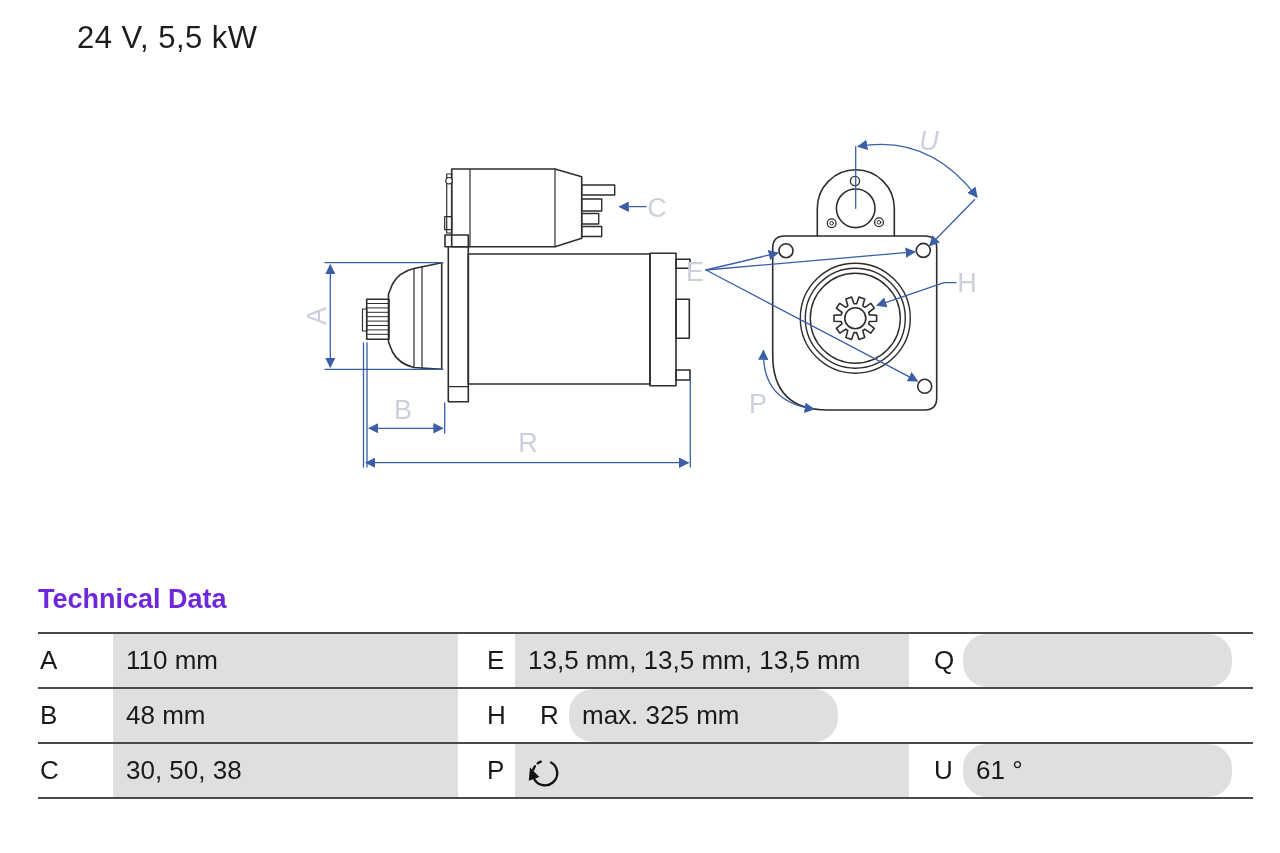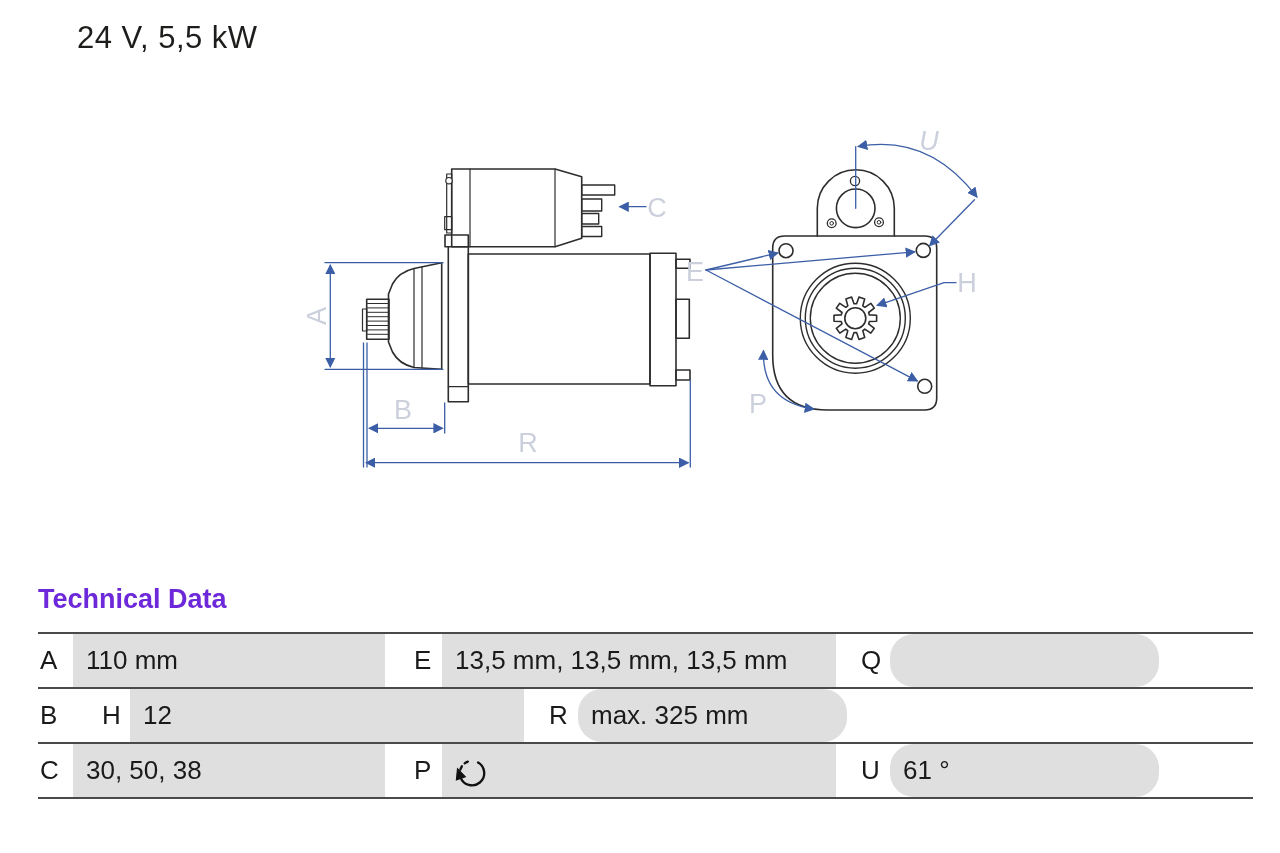--- a/index.html
+++ b/index.html
@@ -19,21 +19,21 @@
   .ttable{
     position:absolute;left:38px;top:632px;width:1215px;
     border-bottom:2px solid #4a4a4a;
     font-size:26px;color:#1a1a1a;
   }
   .trow{display:flex;height:55px;border-top:2px solid #4a4a4a;box-sizing:border-box;}
   .cell{display:flex;align-items:center;height:100%;box-sizing:border-box;}
   .cell.letter{background:#ffffff;}
   .cell.value{background:#dfdfdf;padding-left:13px;}
   .c1{width:35px;padding-left:2px;}
-  .c2{width:312px;}
+  .c2{width:345px;margin-left:40px;}
   .c3{width:57px;padding-left:29px;}
   .c4{width:394px;}
   .c5{width:54px;padding-left:25px;}
   .c6{width:269px;border-radius:24px;}
   .dimlabel{fill:#cbd0dc;font-size:27px;font-family:"Liberation Sans",sans-serif;}
   .rot-icon{display:block;}
 </style>
 </head>
 <body>
 
@@ -192,22 +192,22 @@
   <div class="trow">
     <div class="cell letter c1">A</div>
     <div class="cell value c2">110 mm</div>
     <div class="cell letter c3">E</div>
     <div class="cell value c4">13,5 mm, 13,5 mm, 13,5 mm</div>
     <div class="cell letter c5">Q</div>
     <div class="cell value c6"></div>
   </div>
   <div class="trow">
     <div class="cell letter c1">B</div>
+    <div class="cell value c2">48 mm</div>
     <div class="cell letter c3">H</div>
-    <div class="cell value c4">12</div>
     <div class="cell letter c5">R</div>
     <div class="cell value c6">max. 325 mm</div>
   </div>
   <div class="trow">
     <div class="cell letter c1">C</div>
     <div class="cell value c2">30, 50, 38</div>
     <div class="cell letter c3">P</div>
     <div class="cell value c4">
       <svg class="rot-icon" width="34" height="38" viewBox="0 0 32 34">
         <path d="M21.75,9.04 A11.5,11.5 0 1 1 5.19,22.93" stroke="#111" stroke-width="2.2" fill="none" stroke-linecap="round"></path>

